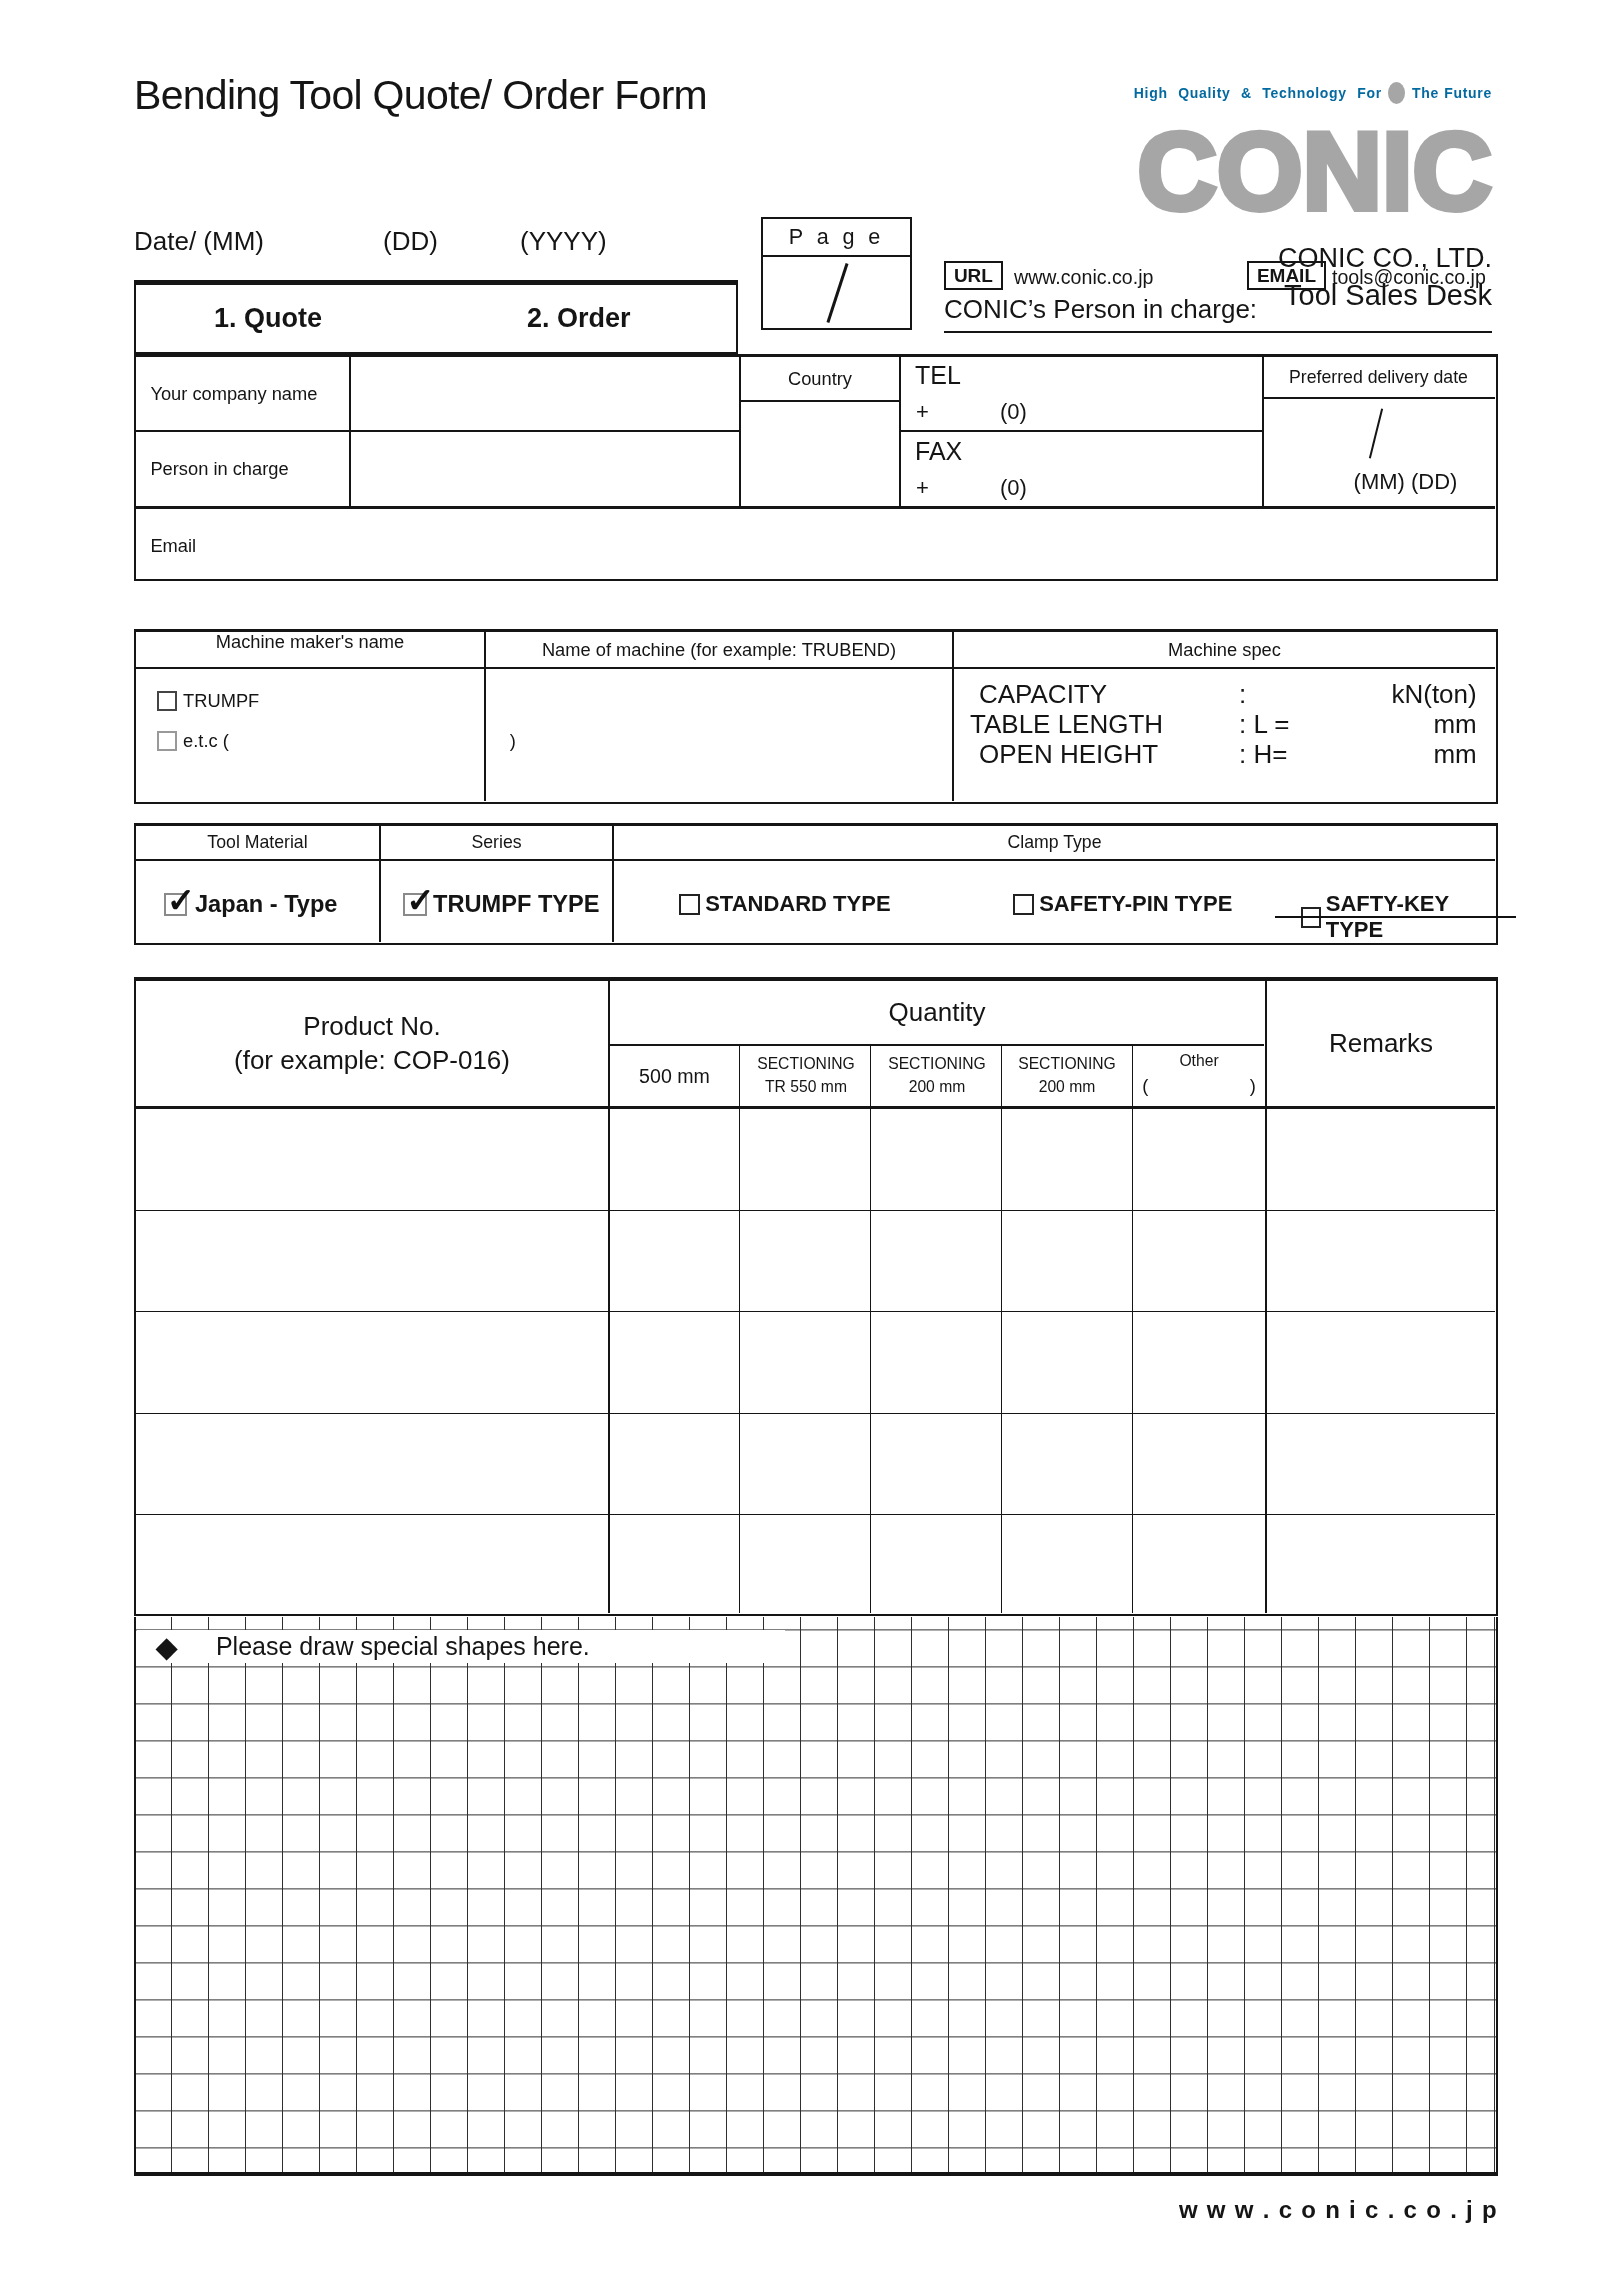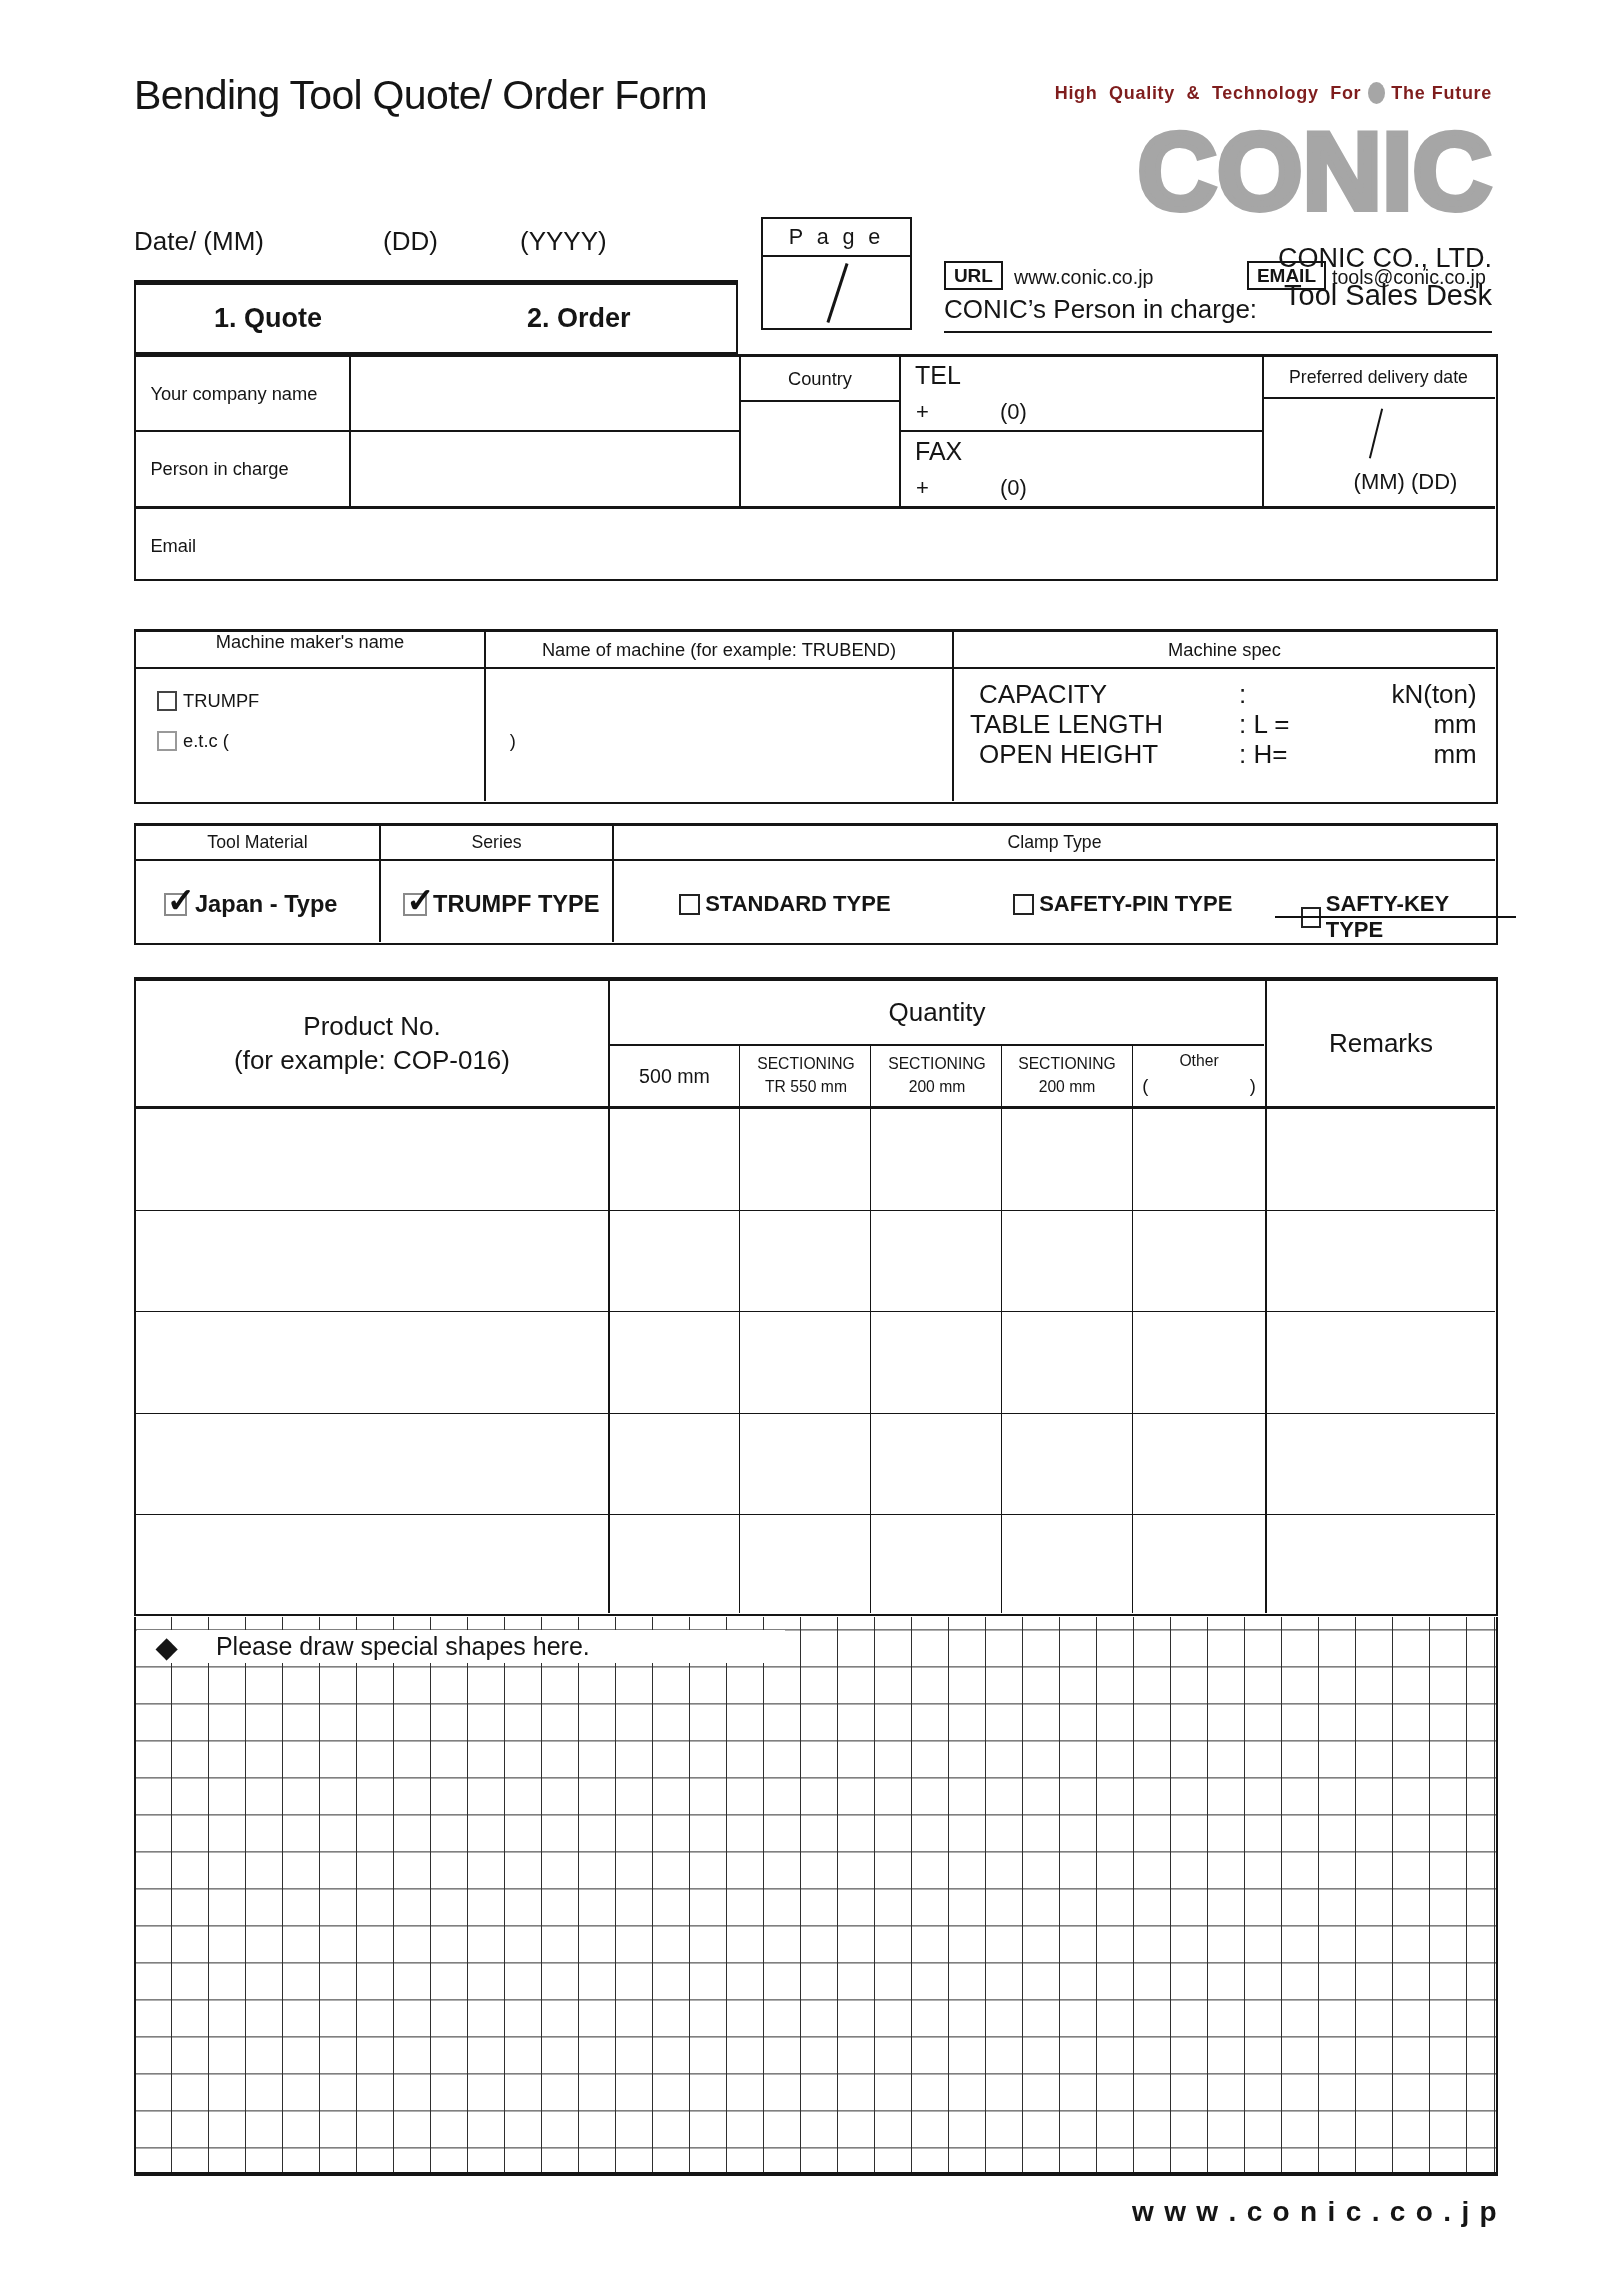--- a/index.html
+++ b/index.html
@@ -23,21 +23,21 @@
       repeating-linear-gradient(to right, #2f2f2f 0 1.3px, transparent 1.3px 37px),
       repeating-linear-gradient(to bottom, #2f2f2f 0 1.3px, transparent 1.3px 37px);
     background-position:-2px 12.4px;
   }
 </style>
 </head>
 <body>
 
 <div class="abs" style="left:134px;top:72px;font-size:41px;letter-spacing:-0.7px;">Bending Tool Quote/ Order Form</div>
 
-<div class="abs" style="right:131px;top:82px;display:flex;align-items:center;font-weight:bold;font-size:18px;color:#7f1d1d;letter-spacing:0.7px;word-spacing:5.9px;text-align:right;">
+<div class="abs" style="right:131px;top:82px;display:flex;align-items:center;font-weight:bold;font-size:14px;color:#0369a1;letter-spacing:0.7px;word-spacing:5.9px;text-align:right;">
   <span>High Quality &amp; Technology For</span>
   <span class="gray-dot"></span>
   <span style="word-spacing:0.7px;">The Future</span>
 </div>
 <div class="abs logo" style="right:131px;top:116px;font-size:110px;">CONIC</div>
 <div class="abs" style="right:131px;top:243px;font-size:27px;">CONIC CO., LTD.</div>
 <div class="abs" style="right:131px;top:279px;font-size:29px;">Tool Sales Desk</div>
 
 <div class="abs" style="left:134px;top:226px;font-size:26px;">Date/ (MM)</div>
 <div class="abs" style="left:383px;top:226px;font-size:26px;">(DD)</div>
@@ -227,14 +227,14 @@
   <div class="abs" style="left:0;top:534px;width:1359px;height:98px;"></div>
 </div>
 
 <div class="abs grid-area" style="left:134px;top:1617px;width:1364px;height:559px;border-left:2.6px solid #151515;border-right:2.6px solid #151515;border-bottom:4.6px solid #151515;box-sizing:border-box;">
   <div class="abs" style="left:1.3px;top:13px;width:648px;height:33px;background:#ffffff;display:flex;align-items:center;">
     <span style="font-size:29px;margin-left:18.3px;">◆</span>
     <span style="font-size:25px;margin-left:38px;">Please draw special shapes here.</span>
   </div>
 </div>
 
-<div class="abs b" style="right:125px;top:2196px;font-size:28px;letter-spacing:1.3px;">w w w . c o n i c . c o . j p</div>
+<div class="abs b" style="right:125px;top:2196px;font-size:24px;letter-spacing:1.3px;">w w w . c o n i c . c o . j p</div>
 
 
 </body></html>

